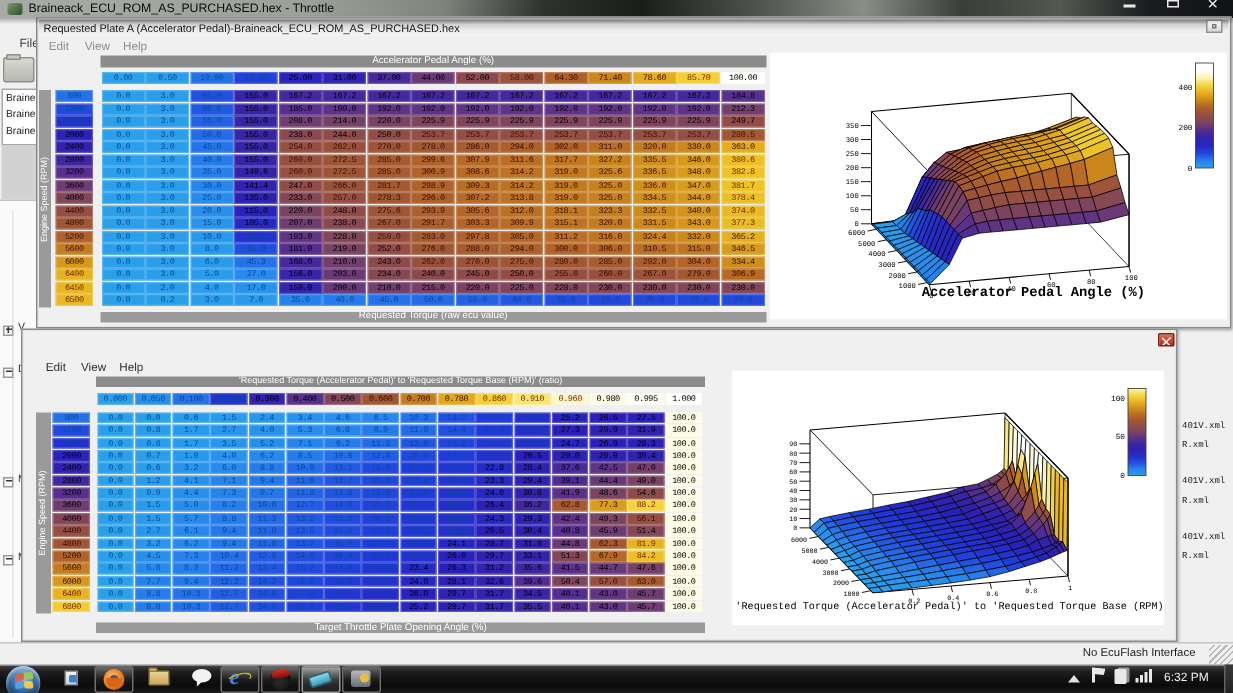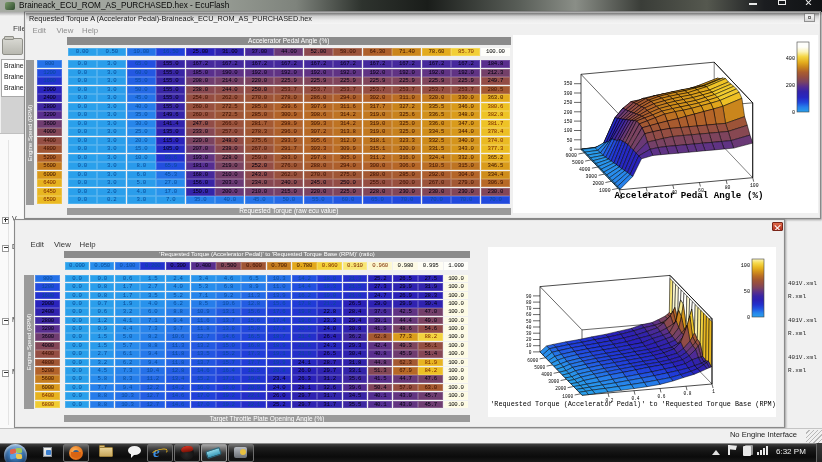--- a/index.html
+++ b/index.html
@@ -17,21 +17,21 @@
    background:linear-gradient(#989898,#cfcfcf 30%,#ececec 65%,#f5f5f5);
    color:#161616; font-size:7.3px; line-height:11px; white-space:nowrap; overflow:hidden; }
 .menu { position:absolute; font-size:7.8px; color:#5a5a5a; white-space:nowrap; }
 .tiny { position:absolute; white-space:nowrap; }
 </style></head><body>
 <div id="scr">
 
 <div style="position:absolute;left:0;top:0;width:822px;height:12px;
   background:linear-gradient(90deg,#a8aca5 0%,#9ba098 25%,#7e837c 36%,#2e332e 44%,#1a1d1a 52%,#585d57 63%,#8a8e87 70%,#3a3d38 78%,#55584f 86%,#1b1d20 93%,#101214 100%);"></div>
 <div style="position:absolute;left:5px;top:2px;width:10px;height:8px;background:linear-gradient(135deg,#7a9b6a,#2e4a2e);border-radius:2px;"></div>
-<div style="position:absolute;left:19px;top:1px;font-size:8.2px;color:#0a0a0a;">Braineack_ECU_ROM_AS_PURCHASED.hex - EcuFlash</div>
+<div style="position:absolute;left:19px;top:1px;font-size:8.2px;color:#0a0a0a;">Braineack_ECU_ROM_AS_PURCHASED.hex - Throttle</div>
 
 <div style="position:absolute;left:749px;top:3px;width:8px;height:2px;background:#e8e8e8;"></div>
 <div style="position:absolute;left:778px;top:0px;width:8px;height:5px;border:1px solid #ececec;"></div>
 <div style="position:absolute;left:805px;top:0px;width:7px;height:5px;overflow:hidden;">
       <div style="position:absolute;left:3px;top:-1px;width:1.1px;height:7px;background:#ececec;transform:rotate(45deg);"></div>
       <div style="position:absolute;left:3px;top:-1px;width:1.1px;height:7px;background:#ececec;transform:rotate(-45deg);"></div>
     </div>
 
 <div style="position:absolute;left:0;top:12px;width:28px;height:416px;background:#f0f0f0;"></div>
 <div class="tiny" style="left:13px;top:24px;font-size:8px;color:#3c3c3c;">File</div>
@@ -59,21 +59,21 @@
 
 <div style="position:absolute;left:785px;top:219px;width:37px;height:209px;background:#f0f0f0;"></div>
 <div class="tiny" style="left:788px;top:280px;font-size:6px;font-family:'Liberation Mono',monospace;color:#222;">401V.xml</div>
 <div class="tiny" style="left:788px;top:293px;font-size:6px;font-family:'Liberation Mono',monospace;color:#222;">R.xml</div>
 <div class="tiny" style="left:788px;top:317px;font-size:6px;font-family:'Liberation Mono',monospace;color:#222;">401V.xml</div>
 <div class="tiny" style="left:788px;top:330px;font-size:6px;font-family:'Liberation Mono',monospace;color:#222;">R.xml</div>
 <div class="tiny" style="left:788px;top:354px;font-size:6px;font-family:'Liberation Mono',monospace;color:#222;">401V.xml</div>
 <div class="tiny" style="left:788px;top:367px;font-size:6px;font-family:'Liberation Mono',monospace;color:#222;">R.xml</div>
 
 <div class="win" style="left:24px;top:11px;width:797px;height:208px;">
-  <div class="tbar"><span style="padding-left:3px;">Requested Torque A (Accelerator Pedal)-Braineack_ECU_ROM_AS_PURCHASED.hex</span></div>
+  <div class="tbar"><span style="padding-left:3px;">Requested Plate A (Accelerator Pedal)-Braineack_ECU_ROM_AS_PURCHASED.hex</span></div>
   <div style="position:absolute;right:5px;top:1px;width:11px;height:9px;background:linear-gradient(#fdfdfd,#d5d5d5);border:1px solid #909090;">
         <div style="position:absolute;left:2.5px;top:1.5px;width:3.5px;height:3.5px;border:1px solid #777;"></div>
       </div>
   <div class="menu" style="left:7.5px;top:14px;color:#8d8d8d;">Edit</div>
       <div class="menu" style="left:31.5px;top:14px;color:#8d8d8d;">View</div>
       <div class="menu" style="left:57px;top:14px;color:#8d8d8d;">Help</div>
 </div>
 <div class="gb" style="left:66.5px;top:37.0px;width:444.5px;height:7.6px;line-height:7.6px;">Accelerator Pedal Angle (%)</div>
 <div class="vb" style="left:26px;top:60.4px;width:7.6px;height:144.5px;">
       <span>Engine Speed (RPM)</span>
@@ -1279,21 +1279,21 @@
           <stop offset="100%" stop-color="#2aa0eb"></stop>
         </linearGradient>
       </defs>
       <rect x="264" y="12" width="12" height="58" fill="url(#g488)" stroke="#444" stroke-width="0.6"></rect>
       <text x="262" y="71.8" font-size="5.2" text-anchor="end" font-family="Liberation Mono,monospace">0</text>
       <text x="262" y="45.9" font-size="5.2" text-anchor="end" font-family="Liberation Mono,monospace">50</text>
       <text x="262" y="20.0" font-size="5.2" text-anchor="end" font-family="Liberation Mono,monospace">100</text>
     </svg>
 
 <div style="position:absolute;left:0;top:428px;width:822px;height:15px;background:#f0f0f0;border-top:1px solid #c4c4c4;"></div>
-<div class="tiny" style="left:0;top:430px;width:797px;text-align:right;font-size:7.6px;color:#1a1a1a;">No Engine Interface</div>
+<div class="tiny" style="left:0;top:430px;width:797px;text-align:right;font-size:7.6px;color:#1a1a1a;">No EcuFlash Interface</div>
 <div style="position:absolute;left:806px;top:430px;width:16px;height:13px;background:repeating-linear-gradient(135deg,#f0f0f0 0,#f0f0f0 2px,#b8b8b8 2px,#b8b8b8 3px);"></div>
 
 <div style="position:absolute;left:0;top:443px;width:822px;height:19px;
   background:linear-gradient(#3f3f3f 0%,#1f1f1f 20%,#121212 48%,#0b0b0b 72%,#191919 100%);border-top:1px solid #8a8a8a;"></div>
 
 <div style="position:absolute;left:4px;top:444px;width:23px;height:18px;overflow:hidden;">
 <div style="position:absolute;left:0px;top:0px;width:23px;height:23px;border-radius:50%;
   background:radial-gradient(circle at 50% 35%, #9ec9ef 0%, #3d7ab8 35%, #16355e 75%, #0a1c38 100%);
   box-shadow:inset 0 2px 3px rgba(255,255,255,0.7);"></div>
 <div style="position:absolute;left:5.5px;top:4.5px;width:5.5px;height:4.5px;background:#e0614a;border-radius:1.5px;transform:rotate(-6deg) skewY(-6deg);"></div>

